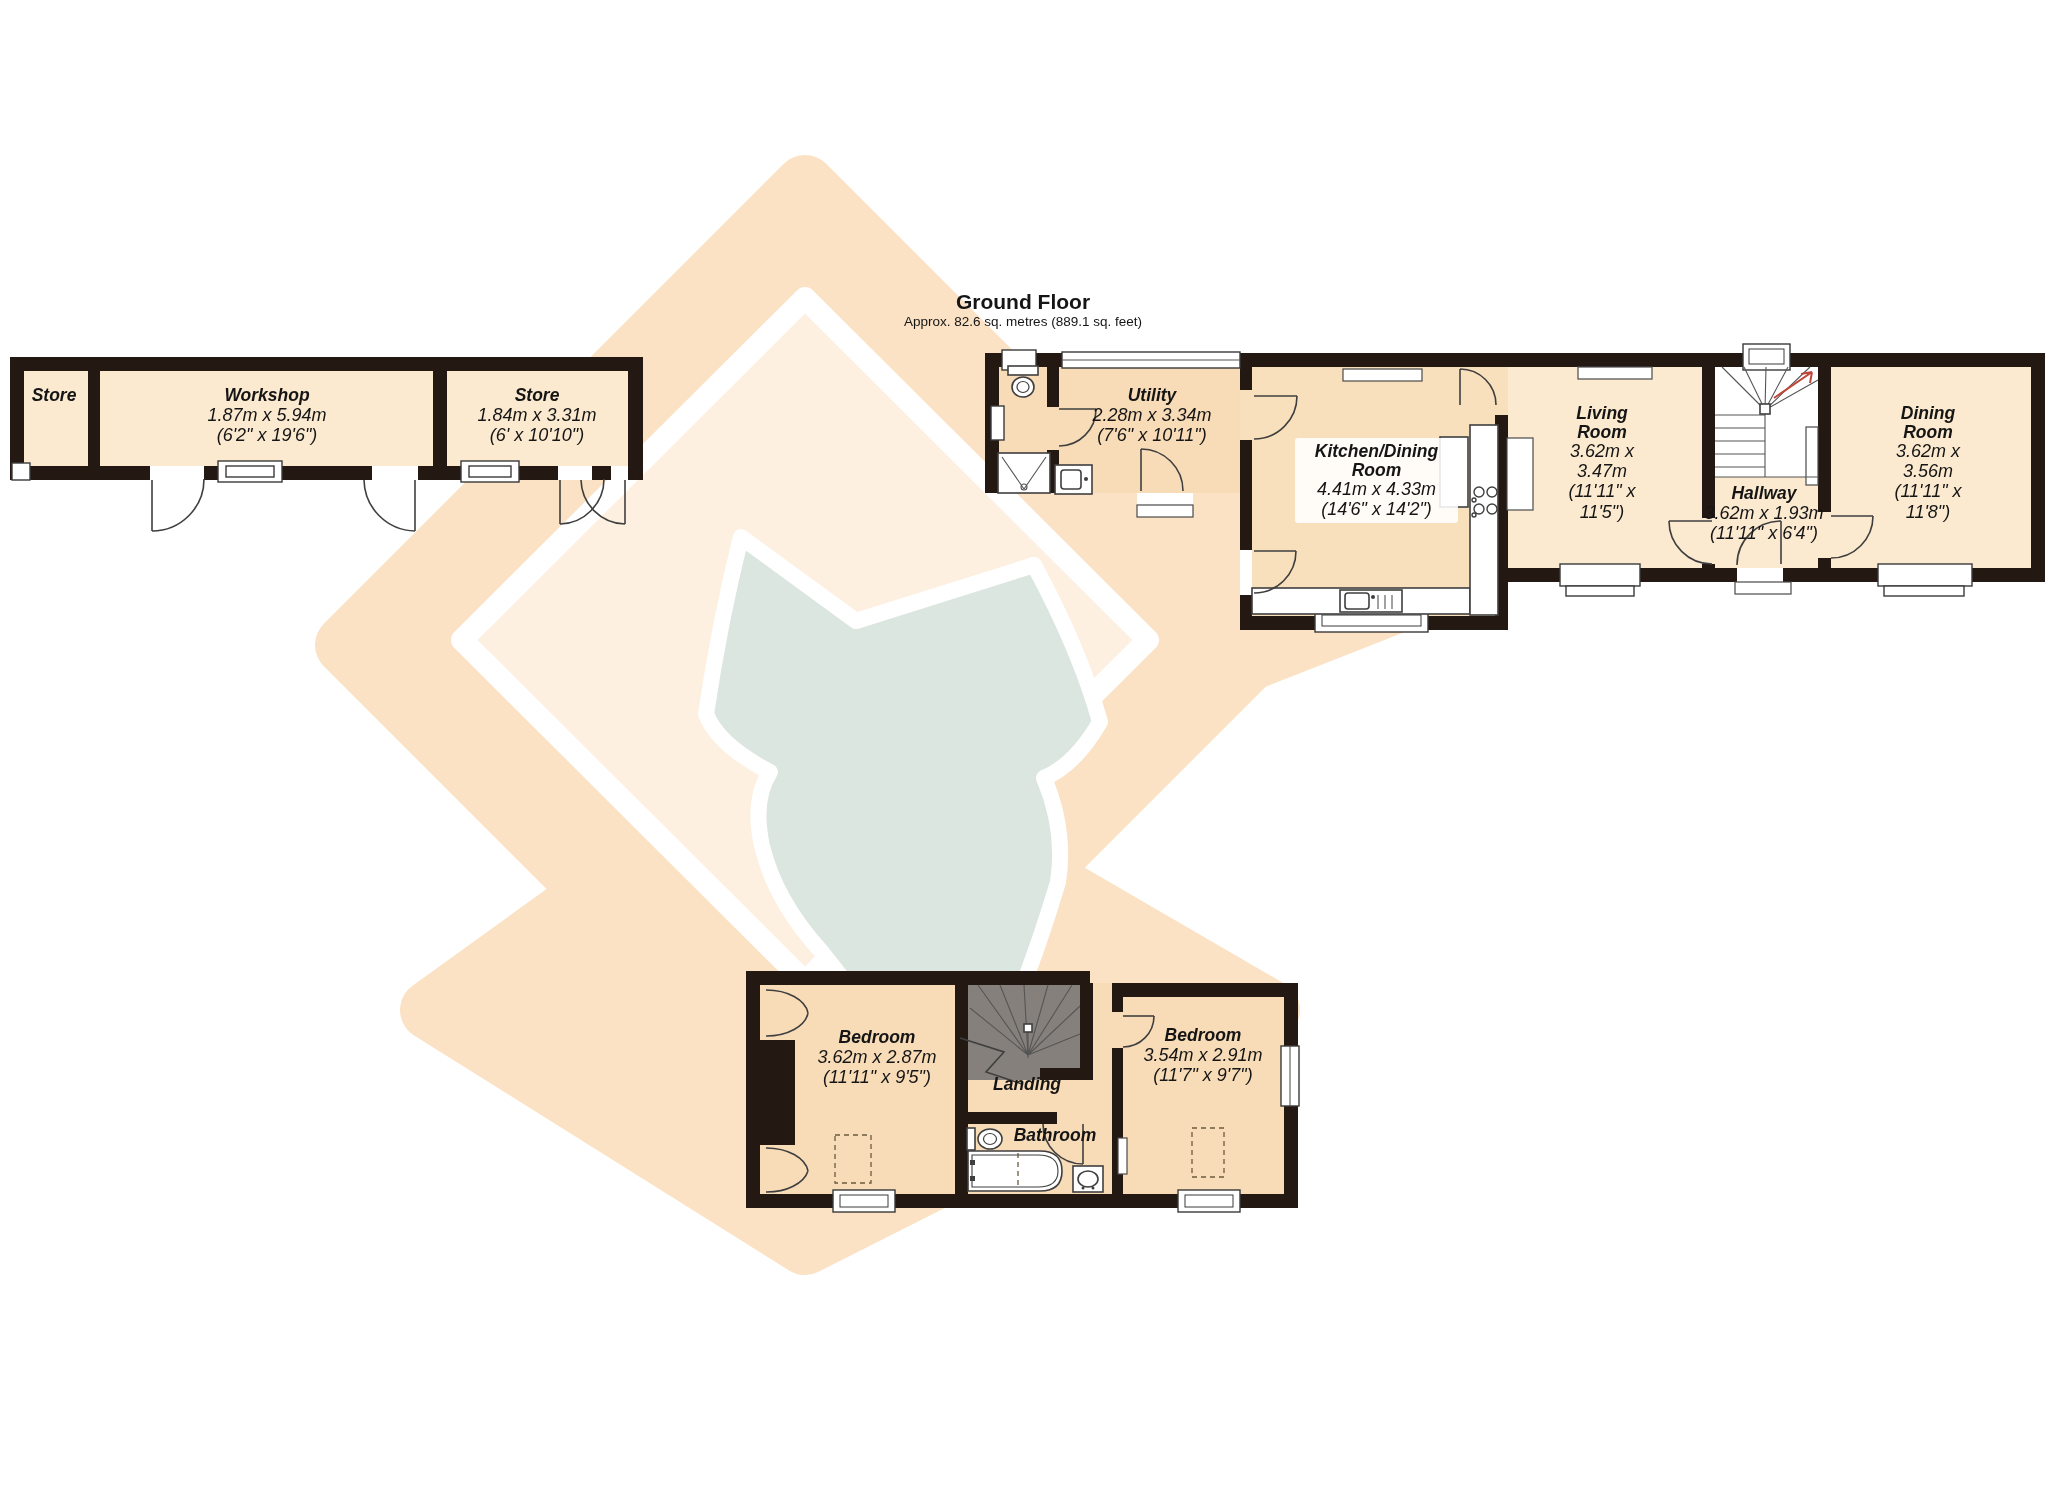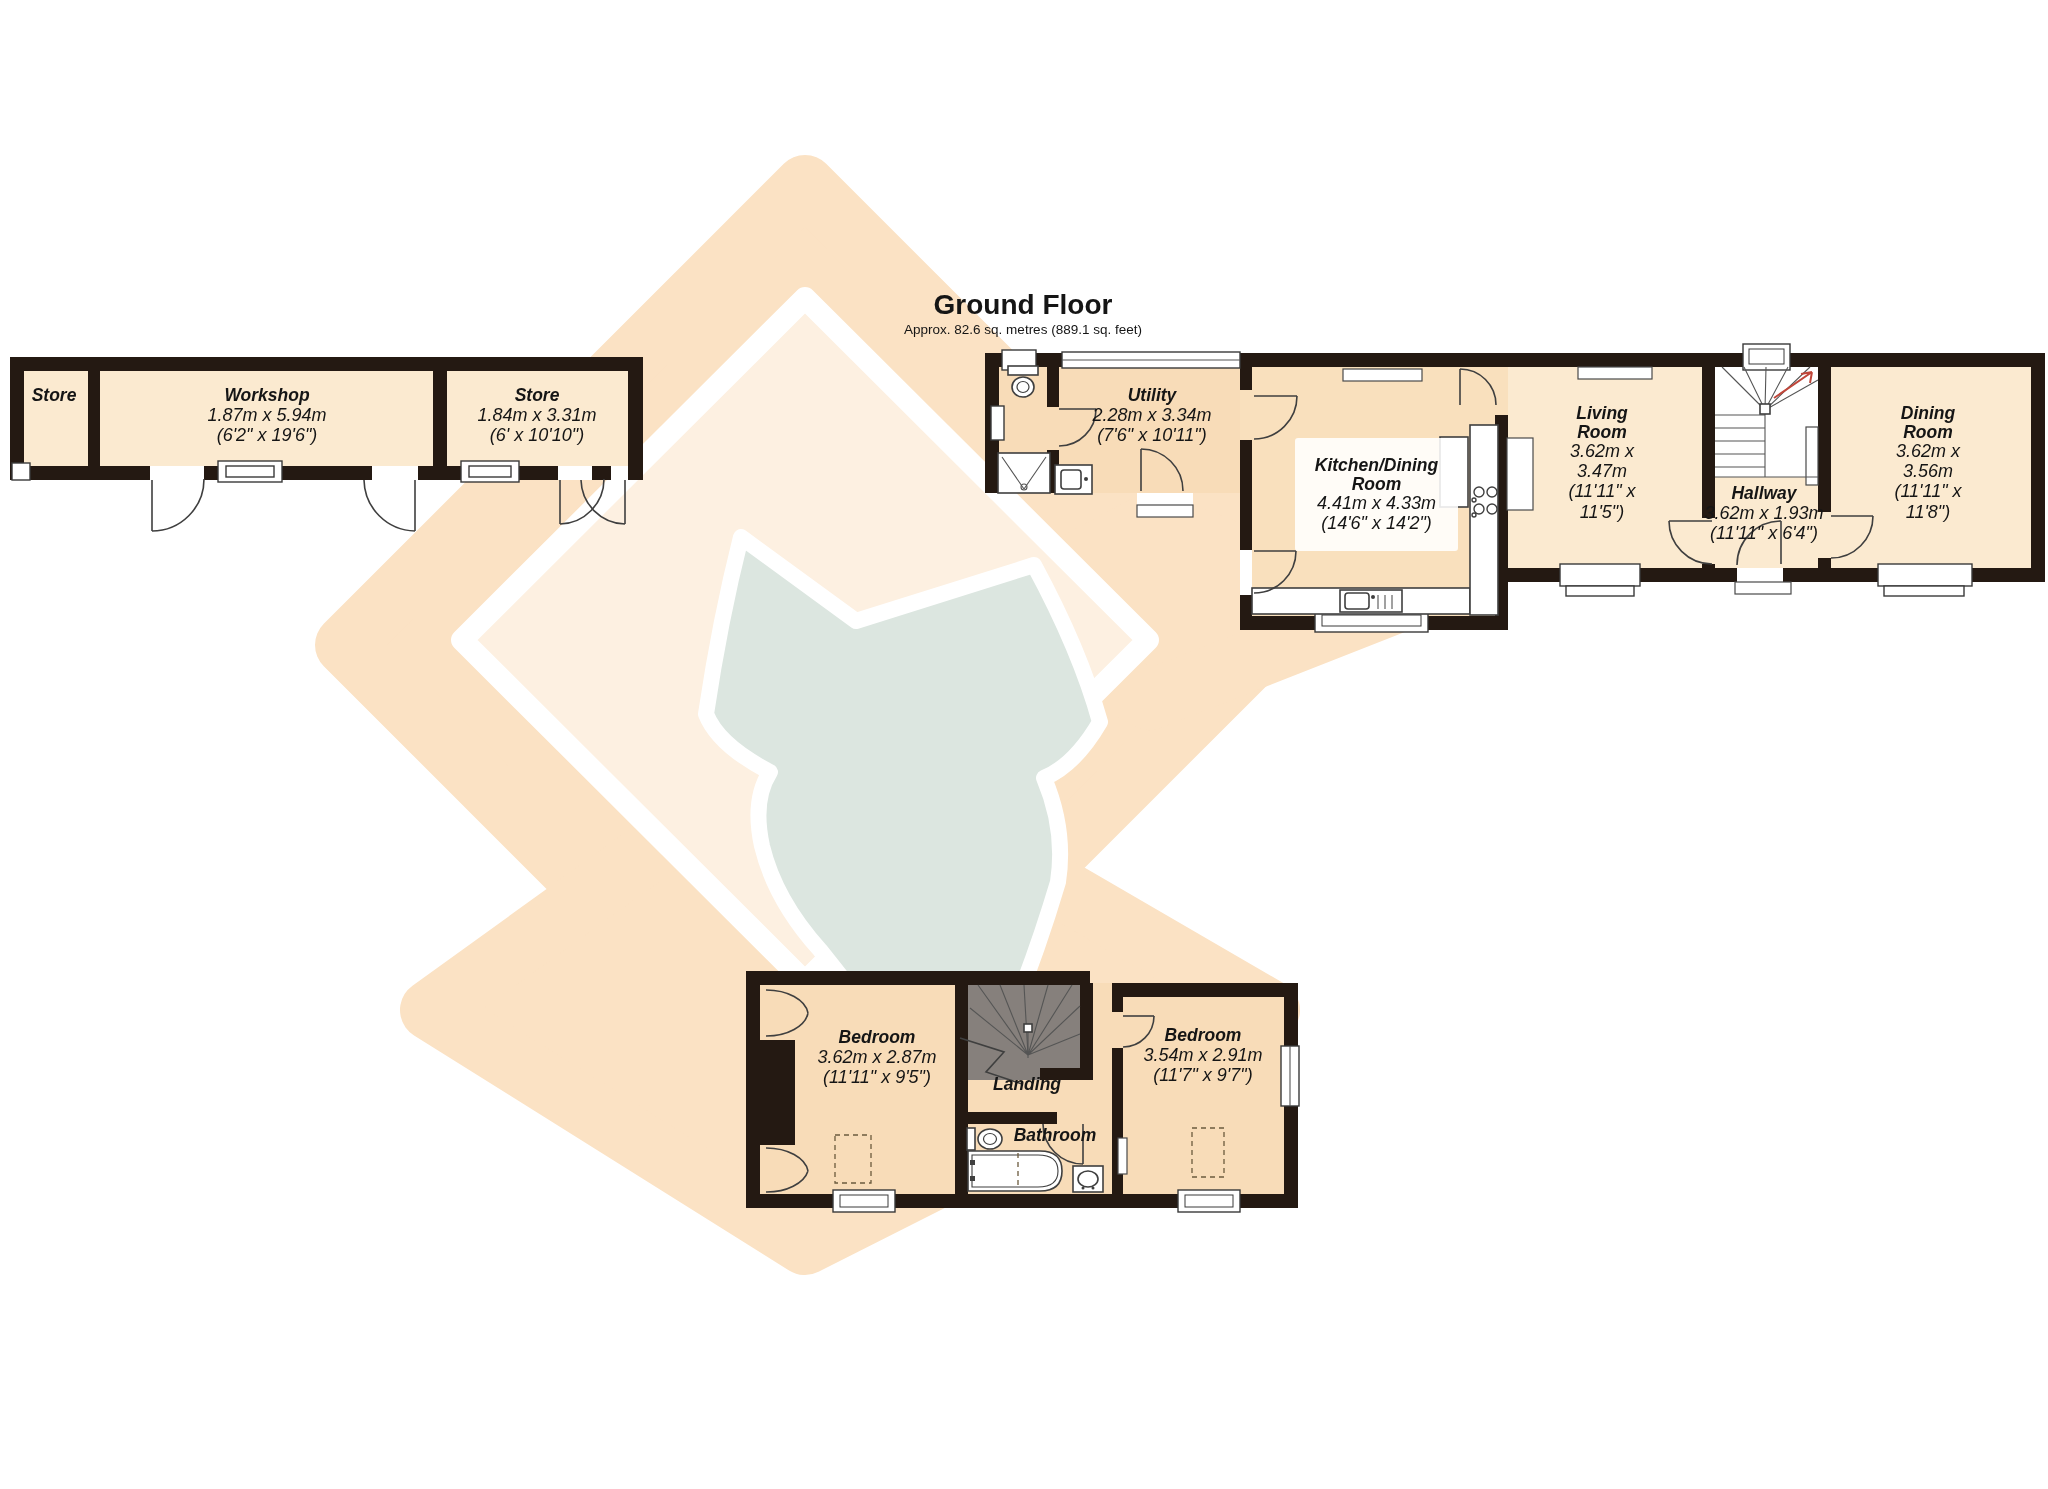--- a/index.html
+++ b/index.html
@@ -9,23 +9,23 @@
   .ln{stroke:#3f3f3f;stroke-width:1.6;fill:none;}
   .thin{stroke:#555;stroke-width:1.1;fill:none;}
   .fix{fill:#ffffff;stroke:#3f3f3f;stroke-width:1.6;}
   .win{fill:#ffffff;stroke:#3a3a3a;stroke-width:1.4;}
   .rad{fill:#ffffff;stroke:#4a4a4a;stroke-width:1.2;}
   .dsh{fill:none;stroke:#6b5b3e;stroke-width:1.3;stroke-dasharray:5 4;}
   .red{stroke:#c0463a;stroke-width:2;fill:none;}
   .rlabel{position:absolute;text-align:center;z-index:30;font-style:italic;}
   .rlabel .nm{font-weight:bold;font-size:17.5px;line-height:1.06;}
   .rlabel .dm{font-size:18px;line-height:1.12;}
-  .rlabel.kbg{background:rgba(255,255,255,.88);border-radius:3px;padding:18px 4px;}
+  .rlabel.kbg{background:rgba(255,255,255,.88);border-radius:3px;padding:4px 4px;}
   .ftitle{position:absolute;text-align:center;z-index:30;}
-  .ftitle .t{font-weight:bold;font-size:28px;line-height:1.1;}
+  .ftitle .t{font-weight:bold;font-size:21px;line-height:1.1;}
   .ftitle .s{font-size:13.5px;line-height:1.4;}
   .total{position:absolute;text-align:center;font-size:17px;z-index:30;}
 </style>
 </head>
 <body>
 
 <div id="canvas">
 
 <svg width="2048" height="1489" viewBox="0 0 2048 1489">
 

